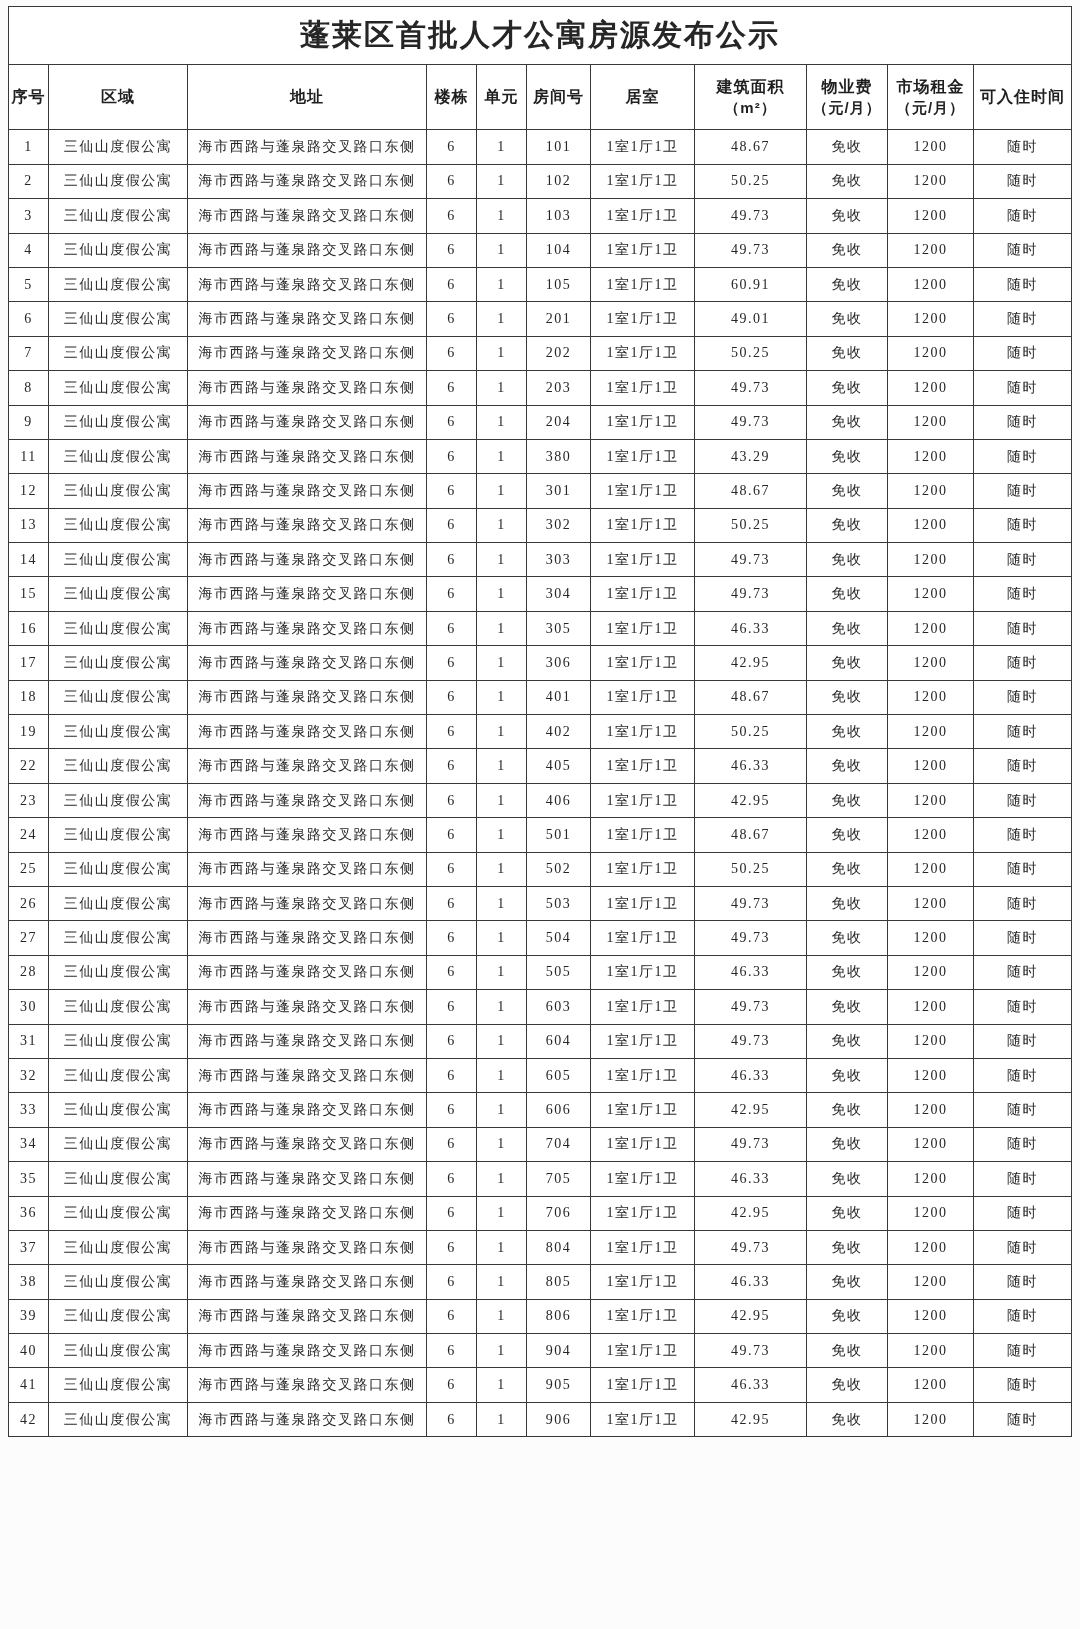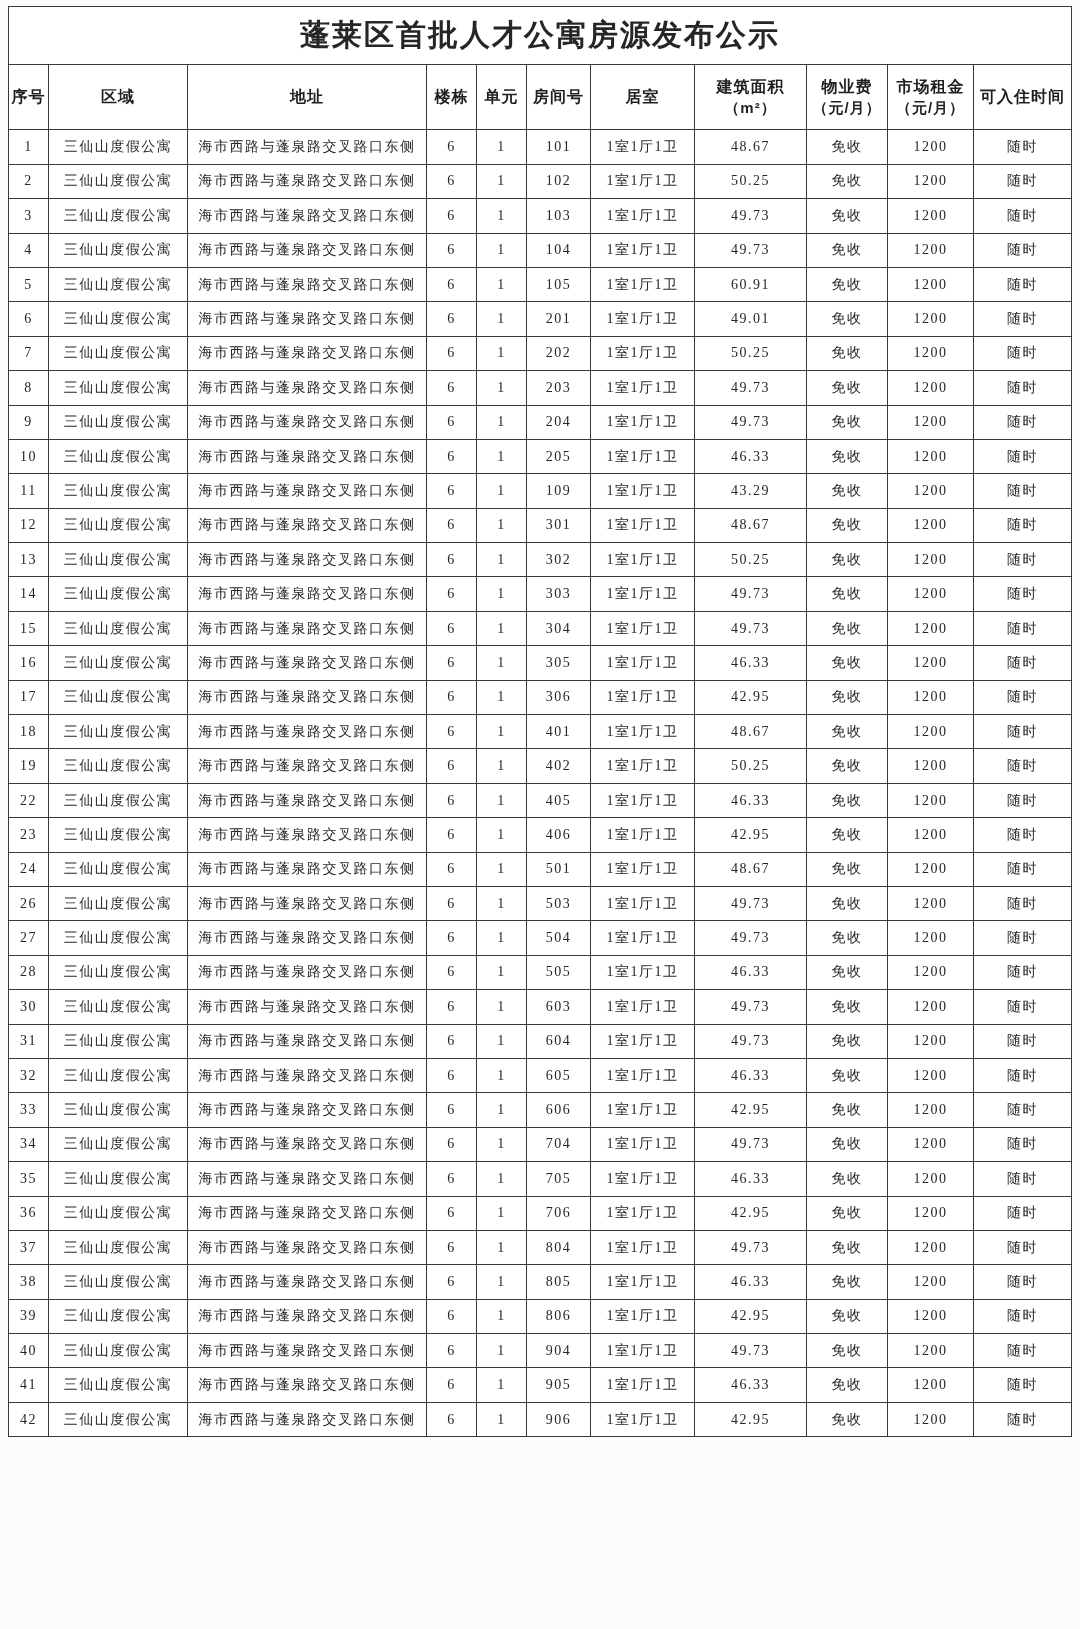--- a/index.html
+++ b/index.html
@@ -249,184 +249,184 @@
           <td>6</td>
           <td>1</td>
           <td>204</td>
           <td>1室1厅1卫</td>
           <td>49.73</td>
           <td>免收</td>
           <td>1200</td>
           <td>随时</td>
         </tr>
         <tr>
-          <td>10</td>
-          <td>三仙山度假公寓</td>
-          <td>海市西路与蓬泉路交叉路口东侧</td>
-          <td>6</td>
-          <td>1</td>
-          <td>205</td>
+          <td>11</td>
+          <td>三仙山度假公寓</td>
+          <td>海市西路与蓬泉路交叉路口东侧</td>
+          <td>6</td>
+          <td>1</td>
+          <td>380</td>
+          <td>1室1厅1卫</td>
+          <td>43.29</td>
+          <td>免收</td>
+          <td>1200</td>
+          <td>随时</td>
+        </tr>
+        <tr>
+          <td>12</td>
+          <td>三仙山度假公寓</td>
+          <td>海市西路与蓬泉路交叉路口东侧</td>
+          <td>6</td>
+          <td>1</td>
+          <td>301</td>
+          <td>1室1厅1卫</td>
+          <td>48.67</td>
+          <td>免收</td>
+          <td>1200</td>
+          <td>随时</td>
+        </tr>
+        <tr>
+          <td>13</td>
+          <td>三仙山度假公寓</td>
+          <td>海市西路与蓬泉路交叉路口东侧</td>
+          <td>6</td>
+          <td>1</td>
+          <td>302</td>
+          <td>1室1厅1卫</td>
+          <td>50.25</td>
+          <td>免收</td>
+          <td>1200</td>
+          <td>随时</td>
+        </tr>
+        <tr>
+          <td>14</td>
+          <td>三仙山度假公寓</td>
+          <td>海市西路与蓬泉路交叉路口东侧</td>
+          <td>6</td>
+          <td>1</td>
+          <td>303</td>
+          <td>1室1厅1卫</td>
+          <td>49.73</td>
+          <td>免收</td>
+          <td>1200</td>
+          <td>随时</td>
+        </tr>
+        <tr>
+          <td>15</td>
+          <td>三仙山度假公寓</td>
+          <td>海市西路与蓬泉路交叉路口东侧</td>
+          <td>6</td>
+          <td>1</td>
+          <td>304</td>
+          <td>1室1厅1卫</td>
+          <td>49.73</td>
+          <td>免收</td>
+          <td>1200</td>
+          <td>随时</td>
+        </tr>
+        <tr>
+          <td>16</td>
+          <td>三仙山度假公寓</td>
+          <td>海市西路与蓬泉路交叉路口东侧</td>
+          <td>6</td>
+          <td>1</td>
+          <td>305</td>
           <td>1室1厅1卫</td>
           <td>46.33</td>
           <td>免收</td>
           <td>1200</td>
           <td>随时</td>
         </tr>
         <tr>
-          <td>11</td>
-          <td>三仙山度假公寓</td>
-          <td>海市西路与蓬泉路交叉路口东侧</td>
-          <td>6</td>
-          <td>1</td>
-          <td>109</td>
-          <td>1室1厅1卫</td>
-          <td>43.29</td>
-          <td>免收</td>
-          <td>1200</td>
-          <td>随时</td>
-        </tr>
-        <tr>
-          <td>12</td>
-          <td>三仙山度假公寓</td>
-          <td>海市西路与蓬泉路交叉路口东侧</td>
-          <td>6</td>
-          <td>1</td>
-          <td>301</td>
+          <td>17</td>
+          <td>三仙山度假公寓</td>
+          <td>海市西路与蓬泉路交叉路口东侧</td>
+          <td>6</td>
+          <td>1</td>
+          <td>306</td>
+          <td>1室1厅1卫</td>
+          <td>42.95</td>
+          <td>免收</td>
+          <td>1200</td>
+          <td>随时</td>
+        </tr>
+        <tr>
+          <td>18</td>
+          <td>三仙山度假公寓</td>
+          <td>海市西路与蓬泉路交叉路口东侧</td>
+          <td>6</td>
+          <td>1</td>
+          <td>401</td>
           <td>1室1厅1卫</td>
           <td>48.67</td>
           <td>免收</td>
           <td>1200</td>
           <td>随时</td>
         </tr>
         <tr>
-          <td>13</td>
-          <td>三仙山度假公寓</td>
-          <td>海市西路与蓬泉路交叉路口东侧</td>
-          <td>6</td>
-          <td>1</td>
-          <td>302</td>
+          <td>19</td>
+          <td>三仙山度假公寓</td>
+          <td>海市西路与蓬泉路交叉路口东侧</td>
+          <td>6</td>
+          <td>1</td>
+          <td>402</td>
           <td>1室1厅1卫</td>
           <td>50.25</td>
           <td>免收</td>
           <td>1200</td>
           <td>随时</td>
         </tr>
         <tr>
-          <td>14</td>
-          <td>三仙山度假公寓</td>
-          <td>海市西路与蓬泉路交叉路口东侧</td>
-          <td>6</td>
-          <td>1</td>
-          <td>303</td>
-          <td>1室1厅1卫</td>
-          <td>49.73</td>
-          <td>免收</td>
-          <td>1200</td>
-          <td>随时</td>
-        </tr>
-        <tr>
-          <td>15</td>
-          <td>三仙山度假公寓</td>
-          <td>海市西路与蓬泉路交叉路口东侧</td>
-          <td>6</td>
-          <td>1</td>
-          <td>304</td>
-          <td>1室1厅1卫</td>
-          <td>49.73</td>
-          <td>免收</td>
-          <td>1200</td>
-          <td>随时</td>
-        </tr>
-        <tr>
-          <td>16</td>
-          <td>三仙山度假公寓</td>
-          <td>海市西路与蓬泉路交叉路口东侧</td>
-          <td>6</td>
-          <td>1</td>
-          <td>305</td>
+          <td>22</td>
+          <td>三仙山度假公寓</td>
+          <td>海市西路与蓬泉路交叉路口东侧</td>
+          <td>6</td>
+          <td>1</td>
+          <td>405</td>
           <td>1室1厅1卫</td>
           <td>46.33</td>
           <td>免收</td>
           <td>1200</td>
           <td>随时</td>
         </tr>
         <tr>
-          <td>17</td>
-          <td>三仙山度假公寓</td>
-          <td>海市西路与蓬泉路交叉路口东侧</td>
-          <td>6</td>
-          <td>1</td>
-          <td>306</td>
+          <td>23</td>
+          <td>三仙山度假公寓</td>
+          <td>海市西路与蓬泉路交叉路口东侧</td>
+          <td>6</td>
+          <td>1</td>
+          <td>406</td>
           <td>1室1厅1卫</td>
           <td>42.95</td>
           <td>免收</td>
           <td>1200</td>
           <td>随时</td>
         </tr>
         <tr>
-          <td>18</td>
-          <td>三仙山度假公寓</td>
-          <td>海市西路与蓬泉路交叉路口东侧</td>
-          <td>6</td>
-          <td>1</td>
-          <td>401</td>
+          <td>24</td>
+          <td>三仙山度假公寓</td>
+          <td>海市西路与蓬泉路交叉路口东侧</td>
+          <td>6</td>
+          <td>1</td>
+          <td>501</td>
           <td>1室1厅1卫</td>
           <td>48.67</td>
           <td>免收</td>
           <td>1200</td>
           <td>随时</td>
         </tr>
         <tr>
-          <td>19</td>
-          <td>三仙山度假公寓</td>
-          <td>海市西路与蓬泉路交叉路口东侧</td>
-          <td>6</td>
-          <td>1</td>
-          <td>402</td>
+          <td>25</td>
+          <td>三仙山度假公寓</td>
+          <td>海市西路与蓬泉路交叉路口东侧</td>
+          <td>6</td>
+          <td>1</td>
+          <td>502</td>
           <td>1室1厅1卫</td>
           <td>50.25</td>
-          <td>免收</td>
-          <td>1200</td>
-          <td>随时</td>
-        </tr>
-        <tr>
-          <td>22</td>
-          <td>三仙山度假公寓</td>
-          <td>海市西路与蓬泉路交叉路口东侧</td>
-          <td>6</td>
-          <td>1</td>
-          <td>405</td>
-          <td>1室1厅1卫</td>
-          <td>46.33</td>
-          <td>免收</td>
-          <td>1200</td>
-          <td>随时</td>
-        </tr>
-        <tr>
-          <td>23</td>
-          <td>三仙山度假公寓</td>
-          <td>海市西路与蓬泉路交叉路口东侧</td>
-          <td>6</td>
-          <td>1</td>
-          <td>406</td>
-          <td>1室1厅1卫</td>
-          <td>42.95</td>
-          <td>免收</td>
-          <td>1200</td>
-          <td>随时</td>
-        </tr>
-        <tr>
-          <td>24</td>
-          <td>三仙山度假公寓</td>
-          <td>海市西路与蓬泉路交叉路口东侧</td>
-          <td>6</td>
-          <td>1</td>
-          <td>501</td>
-          <td>1室1厅1卫</td>
-          <td>48.67</td>
           <td>免收</td>
           <td>1200</td>
           <td>随时</td>
         </tr>
         <tr>
           <td>26</td>
           <td>三仙山度假公寓</td>
           <td>海市西路与蓬泉路交叉路口东侧</td>
           <td>6</td>
           <td>1</td>

